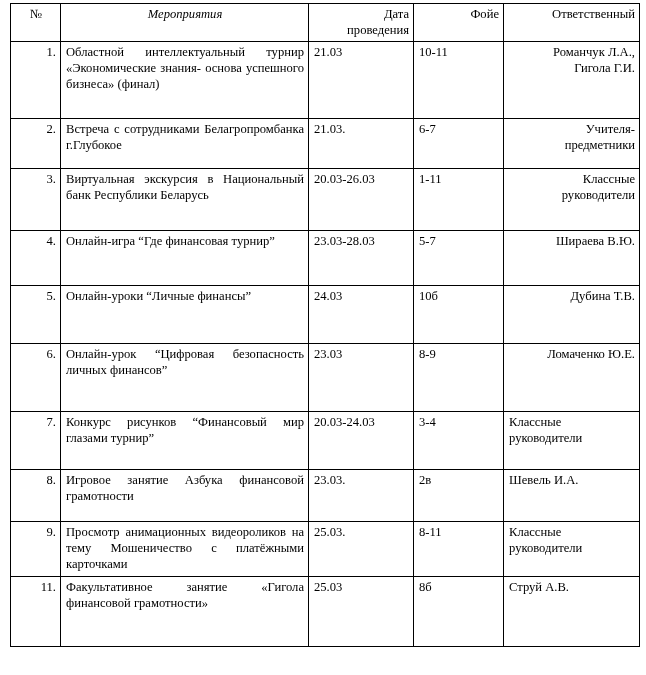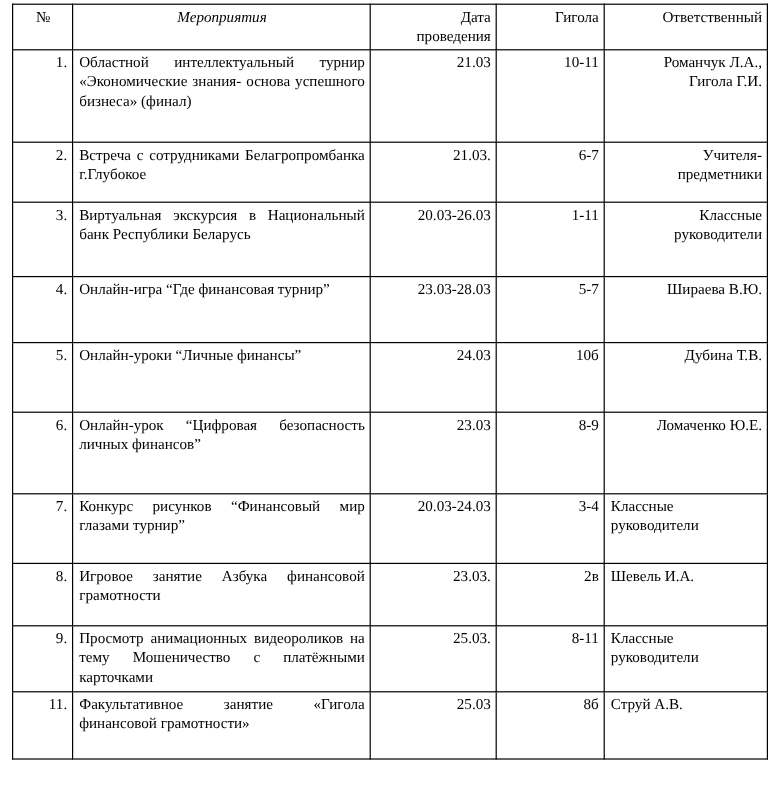--- a/index.html
+++ b/index.html
@@ -74,41 +74,41 @@
     text-align-last: left;
     -moz-text-align-last: left;
     hyphens: none;
   }
   td.event.justify-all {
     text-align: justify;
   }
 
   
   td.date, td.klass {
-    text-align: right;
+    text-align: left;
   }
 
   
   td.resp-center { text-align: right; }
   td.resp-left   { text-align: left; padding-left: 6px; }
 
   .line { display: block; }
 
   
   tr.r1 td { height: 77px; }
   tr.r2 td { height: 50px; }
   tr.r3 td { height: 62px; }
   tr.r4 td { height: 55px; }
   tr.r5 td { height: 58px; }
   tr.r6 td { height: 68px; }
   tr.r7 td { height: 58px; }
   tr.r8 td { height: 52px; }
   tr.r9 td { height: 55px; }
   tr.r10 td { height: 45px; }
-  tr.r11 td { height: 56px; }
+  tr.r11 td { height: 70px; }
 
   .merged-foyer { text-align: center; vertical-align: top; }
 </style>
 </head>
 <body>
 
 <div class="doc-page">
 
   <table class="events-table">
     <colgroup>
@@ -120,21 +120,21 @@
     </colgroup>
 
     <thead>
       <tr>
         <td class="hdr-num">№</td>
         <td class="hdr-event">Мероприятия</td>
         <td>
           <span class="line">Дата</span>
           <span class="line">проведения</span>
         </td>
-        <td>Гигола</td>
+        <td>Фойе</td>
         <td>Ответственный</td>
       </tr>
     </thead>
 
     <tbody>
 
       <tr class="r1">
         <td class="num">1.</td>
         <td class="event justify-all">Областной интеллектуальный турнир «Экономические знания- основа успешного бизнеса» (финал)</td>
         <td class="date">21.03</td>

